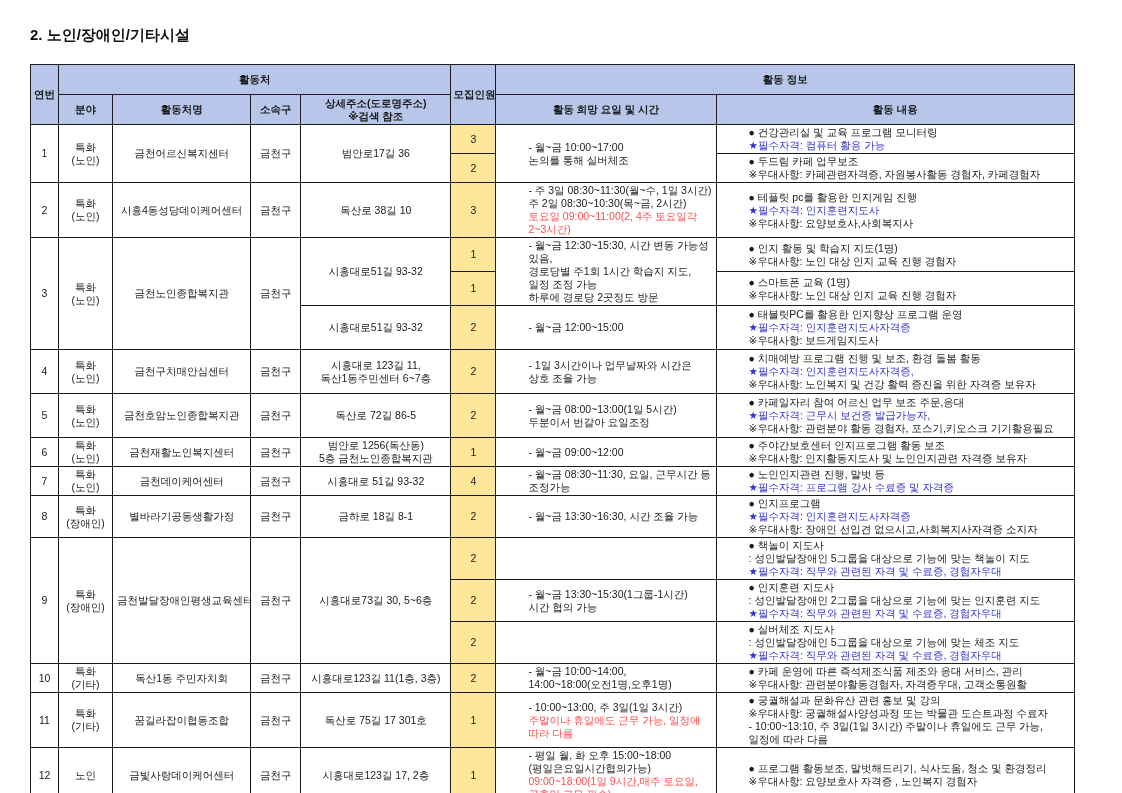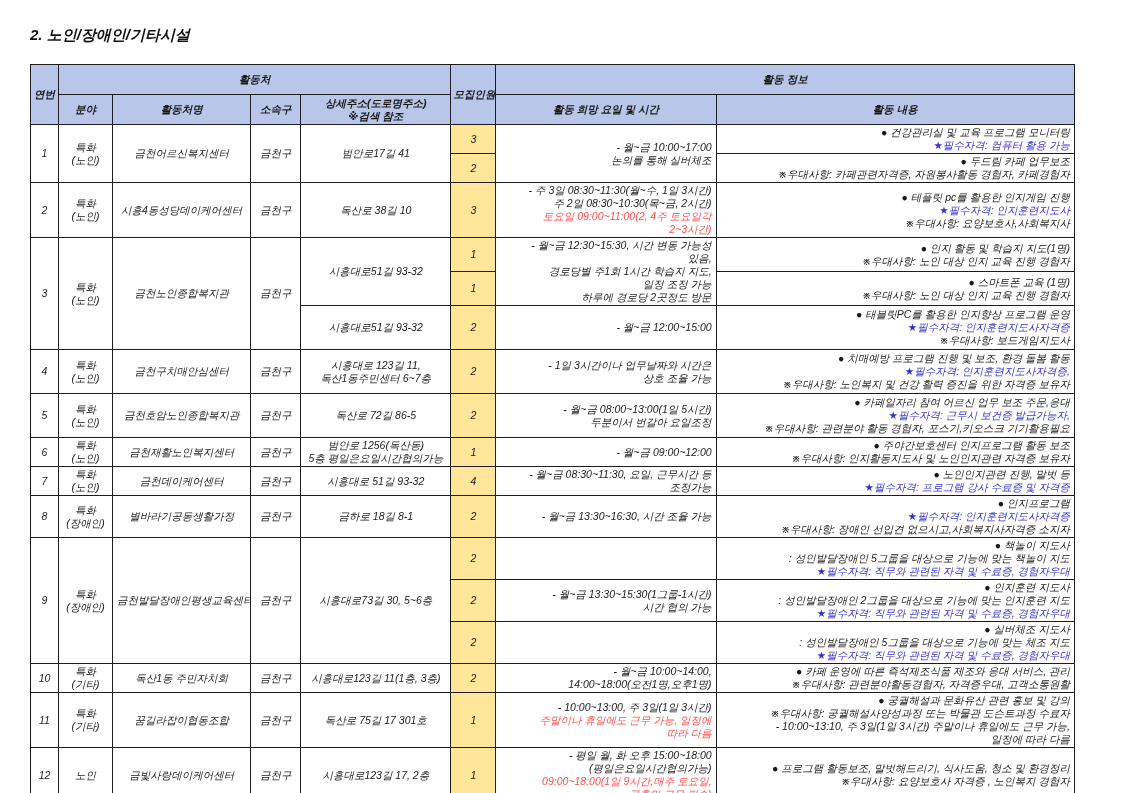--- a/index.html
+++ b/index.html
@@ -1,25 +1,25 @@
 <!DOCTYPE html>
 <html><head>
 <meta charset="utf-8">
 <style>
   html,body{margin:0;padding:0;width:1122px;height:793px;background:#ffffff;overflow:hidden;
     font-family:"Liberation Sans","DejaVu Sans",sans-serif;color:#1a1a1a;}
-  .page{position:relative;width:1112px;height:793px;font-style:italic;}
+  .page{position:relative;width:1112px;height:793px;}
   .title{position:absolute;left:30px;top:26px;font-size:15px;font-weight:bold;color:#111;}
   table.main{position:absolute;left:30px;top:64px;border-collapse:collapse;table-layout:fixed;width:1045px;}
   td,th{border:1px solid #1c1c1c;font-size:10.5px;line-height:13px;padding:1px 4px;vertical-align:middle;
     overflow:hidden;word-break:keep-all;}
   th{background:#b7c6e9;font-weight:bold;text-align:center;padding:1px 2px;}
   td.c{text-align:center;}
   td.rec{background:#ffe699;text-align:center;}
-  td.sch,td.con{text-align:right;padding-left:32px;}
+  td.sch,td.con{text-align:left;padding-left:32px;}
   .c-blue{color:#3434d0;}
   .c-red{color:#ff4d4d;}
   col.w-no{width:28px}col.w-field{width:54px}col.w-name{width:138px}col.w-dist{width:50px}
   col.w-addr{width:150px}col.w-rec{width:45px}col.w-sch{width:220px}col.w-con{width:358px}
   tr.h30{height:30px}tr.h27{height:27px}tr.h28{height:28px}tr.h40{height:40px}
   tr.h42{height:42px}tr.h44{height:44px}tr.h46{height:46px}
 </style>
 </head>
 <body>
 
@@ -59,21 +59,21 @@
 
     <tr class="h27">
       <td rowspan="2" class="c">1</td>
       <td rowspan="2" class="c">
             <div>특화</div>
             <div>(노인)</div>
           </td>
       <td rowspan="2" class="c">금천어르신복지센터</td>
       <td rowspan="2" class="c">금천구</td>
       <td rowspan="2" class="c">
-            <div>범안로17길 41</div>
+            <div>범안로17길 36</div>
           </td>
       <td class="rec">3</td>
       <td rowspan="2" class="sch">
             <div>- 월~금 10:00~17:00</div>
             <div>논의를 통해 실버체조</div>
           </td>
       <td class="con">
             <div>● 건강관리실 및 교육 프로그램 모니터링</div>
             <div class="c-blue">★필수자격: 컴퓨터 활용 가능</div>
           </td>
@@ -203,21 +203,21 @@
     <tr class="h28">
       <td class="c">6</td>
       <td class="c">
             <div>특화</div>
             <div>(노인)</div>
           </td>
       <td class="c">금천재활노인복지센터</td>
       <td class="c">금천구</td>
       <td class="c">
             <div>범안로 1256(독산동)</div>
-            <div>5층 평일은요일시간협의가능</div>
+            <div>5층 금천노인종합복지관</div>
           </td>
       <td class="rec">1</td>
       <td class="sch">
             <div>- 월~금 09:00~12:00</div>
           </td>
       <td class="con">
             <div>● 주야간보호센터 인지프로그램 활동 보조</div>
             <div>※우대사항: 인지활동지도사 및 노인인지관련 자격증 보유자</div>
           </td>
     </tr>

